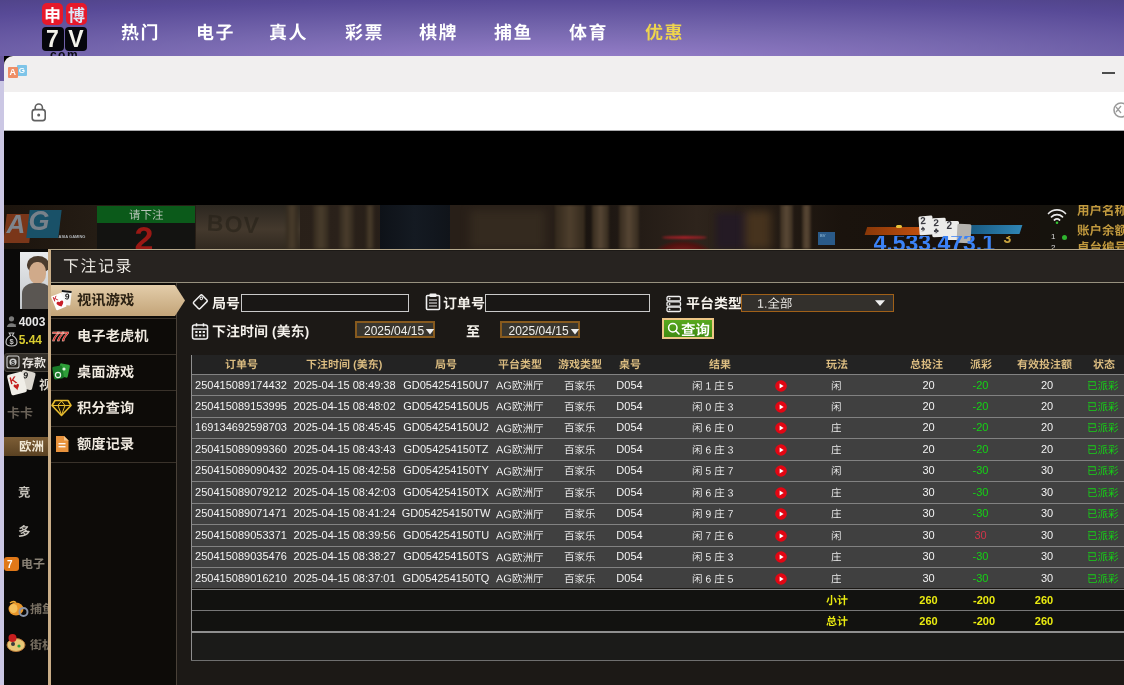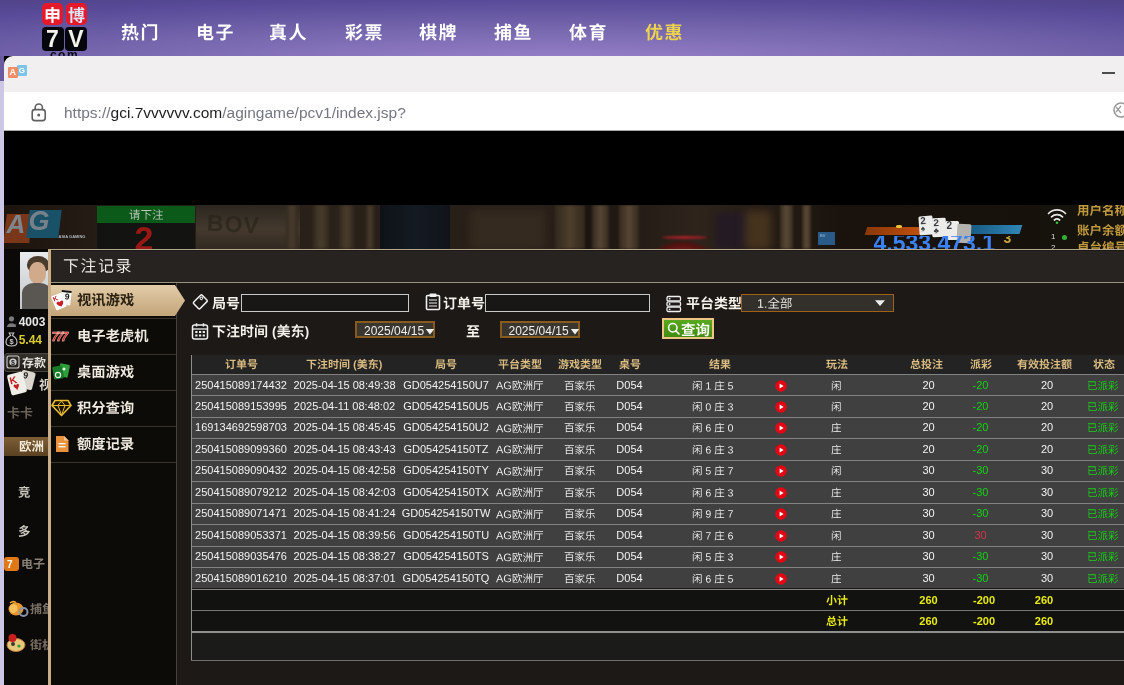--- a/index.html
+++ b/index.html
@@ -198,21 +198,20 @@
     <div style="position:absolute;left:13.5px;top:8.5px;width:9.5px;height:11px;font:bold 8px/11px 'Liberation Sans';color:#fff;text-align:center;">G</div>
     <div style="position:absolute;left:1098px;top:16px;width:13px;height:1.8px;background:#4c4c4c;"></div>
     <div style="position:absolute;left:0;top:35.5px;width:1120.5px;height:39.5px;background:#ffffff;border-bottom:1.5px solid #a9a9ab;"></div>
     <svg style="position:absolute;left:25px;top:46px;" width="20" height="20" viewBox="0 0 20 20">
 <g fill="none" stroke="#606060" stroke-width="1.6">
 <rect x="3.2" y="7.6" width="13" height="11" rx="2.6"></rect>
 <path d="M 6.2 7.6 V 5.6 A 3.6 3.6 0 0 1 13.4 5.6 V 7.6"></path>
 </g>
       <circle cx="9.7" cy="13" r="1.5" fill="#606060"></circle>
     </svg>
-    <div style="position:absolute;left:60.5px;top:46.5px;font:15.5px/19px 'Liberation Sans';color:#747780;white-space:pre;">https://<span style="color:#1d1d1f">gci.7vvvvvv.com</span>/agingame/pcv1/index.jsp?</div>
     <svg style="position:absolute;left:1108px;top:46px;" width="12" height="18" viewBox="0 0 12 18">
 <circle cx="9" cy="8" r="7" fill="none" stroke="#9a9a9a" stroke-width="1.6"></circle>
 <path d="M 4 5 L 9 11 M 9 4 L 4 10" stroke="#9a9a9a" stroke-width="1.2"></path>
     </svg>
     <div style="position:absolute;left:0;top:76.5px;width:1120.5px;height:552.5px;background:#000;"></div>
     <div style="position:absolute;left:0;top:149px;width:1120.5px;height:44px;background:#181009;overflow:hidden;">
       <div style="position:absolute;left:0;top:0;width:1117px;height:44px;background:linear-gradient(90deg,#1c140d 0%,#241c14 8%,#2a211a 30%,#1a1410 52%,#2e241c 62%,#1a130d 75%,#15100b 100%);"></div>
       <div style="position:absolute;left:1px;top:8.5px;width:25.5px;height:28.5px;background:#7a3619;transform:skewX(-7deg);"></div>
       <div style="position:absolute;left:24px;top:5px;width:32px;height:27.5px;background:#195168;transform:skewX(-7deg);"></div>
       <span style="position:absolute;left:3px;top:3px;font:bold italic 26px/32px 'Liberation Sans';color:#7e858d;">A</span>
@@ -749,21 +748,21 @@
 <svg style="position:absolute;left:1085.8px;top:376.5px;overflow:visible;" width="34" height="17">
     <g fill="#14d414" transform="translate(1,12.52)">
       <use href="#q103" transform="translate(0.0,0) scale(0.01050)"></use>
       <use href="#q104" transform="translate(10.5,0) scale(0.01050)"></use>
       <use href="#q105" transform="translate(21.0,0) scale(0.01050)"></use>
     </g>
   </svg>
 <div style="position:absolute;left:191.5px;top:396.45px;width:932.5px;height:20.45px;background:#404040;"></div>
 <div style="position:absolute;left:191.5px;top:416.90px;width:932.5px;height:1.0px;background:#828282;"></div>
 <div style="position:absolute;left:241.0px;transform:translate(-50%,0);top:398.9px;font:normal 11px/15px 'Liberation Sans',sans-serif;color:#f2f2f2;white-space:pre;">250415089153995</div>
-<div style="position:absolute;left:344.5px;transform:translate(-50%,0);top:398.9px;font:normal 11px/15px 'Liberation Sans',sans-serif;color:#f2f2f2;white-space:pre;">2025-04-11 08:48:02</div>
+<div style="position:absolute;left:344.5px;transform:translate(-50%,0);top:398.9px;font:normal 11px/15px 'Liberation Sans',sans-serif;color:#f2f2f2;white-space:pre;">2025-04-15 08:48:02</div>
 <div style="position:absolute;left:446.0px;transform:translate(-50%,0);top:398.9px;font:normal 11px/15px 'Liberation Sans',sans-serif;color:#f2f2f2;white-space:pre;">GD054254150U5</div>
 <svg style="position:absolute;left:495.2px;top:397.4px;overflow:visible;" width="50" height="18">
     <g fill="#f2f2f2" transform="translate(1,13.21)">
       <use href="#q92" transform="translate(0.0,0) scale(0.01100)"></use>
       <use href="#q93" transform="translate(7.3,0) scale(0.01100)"></use>
       <use href="#q94" transform="translate(15.9,0) scale(0.01056)"></use>
       <use href="#q95" transform="translate(26.5,0) scale(0.01056)"></use>
       <use href="#q96" transform="translate(37.0,0) scale(0.01056)"></use>
     </g>
   </svg>

